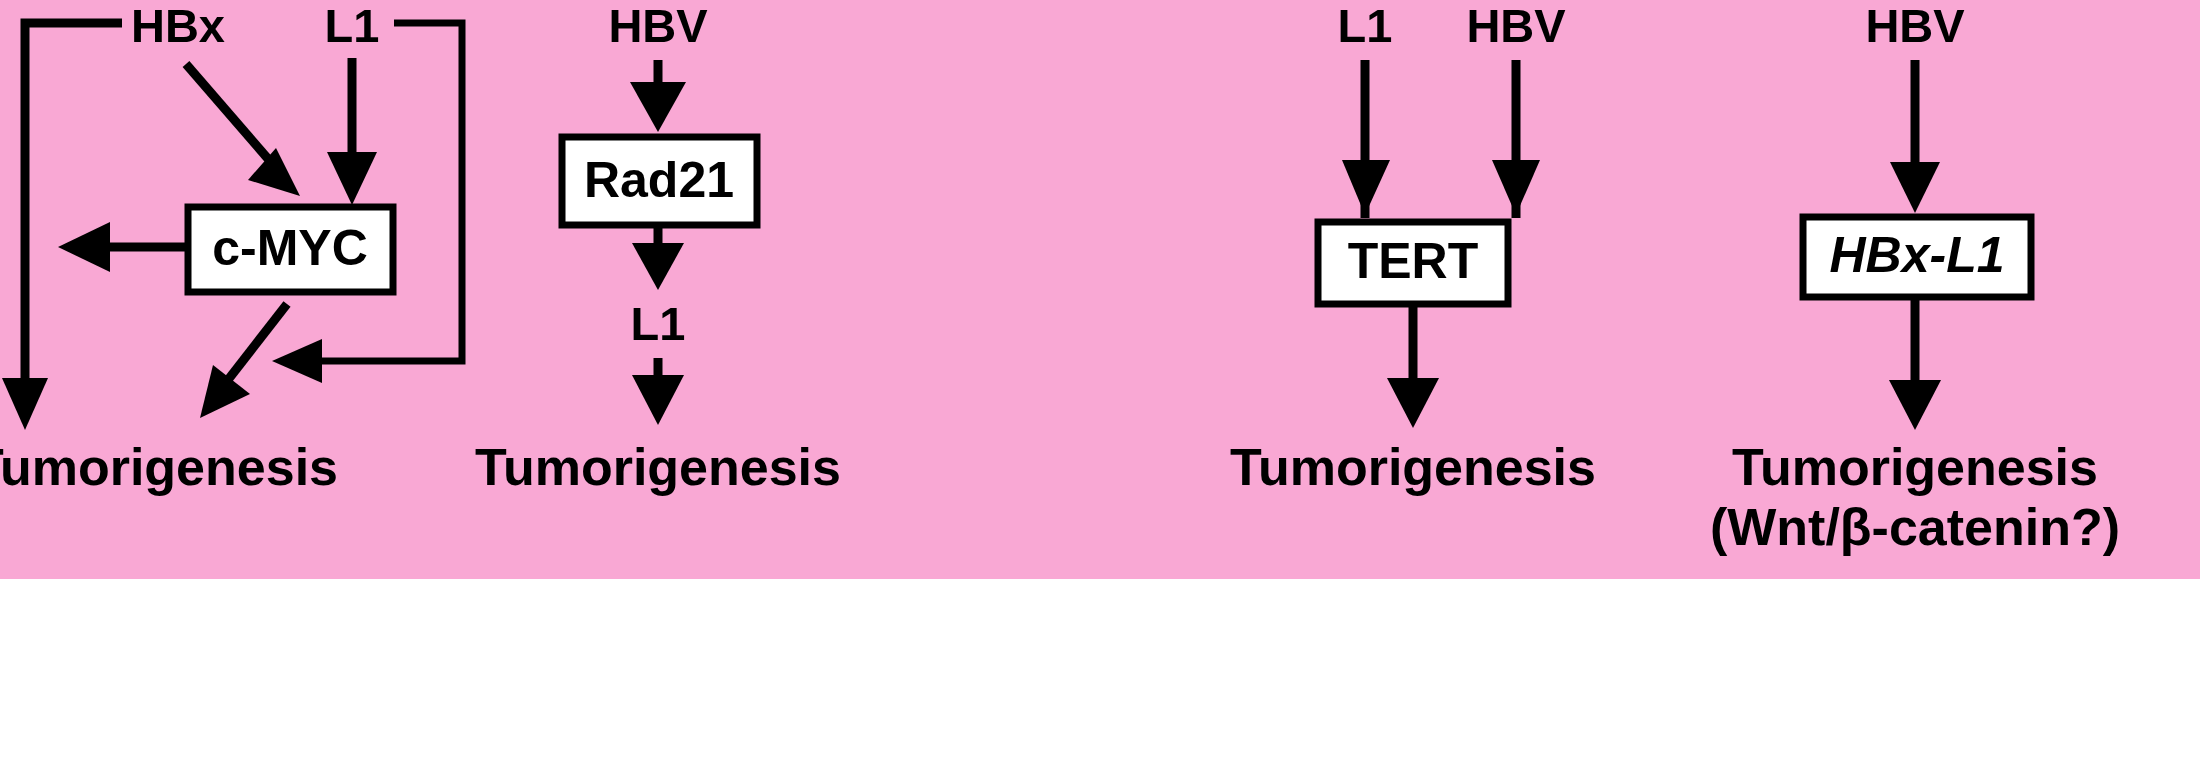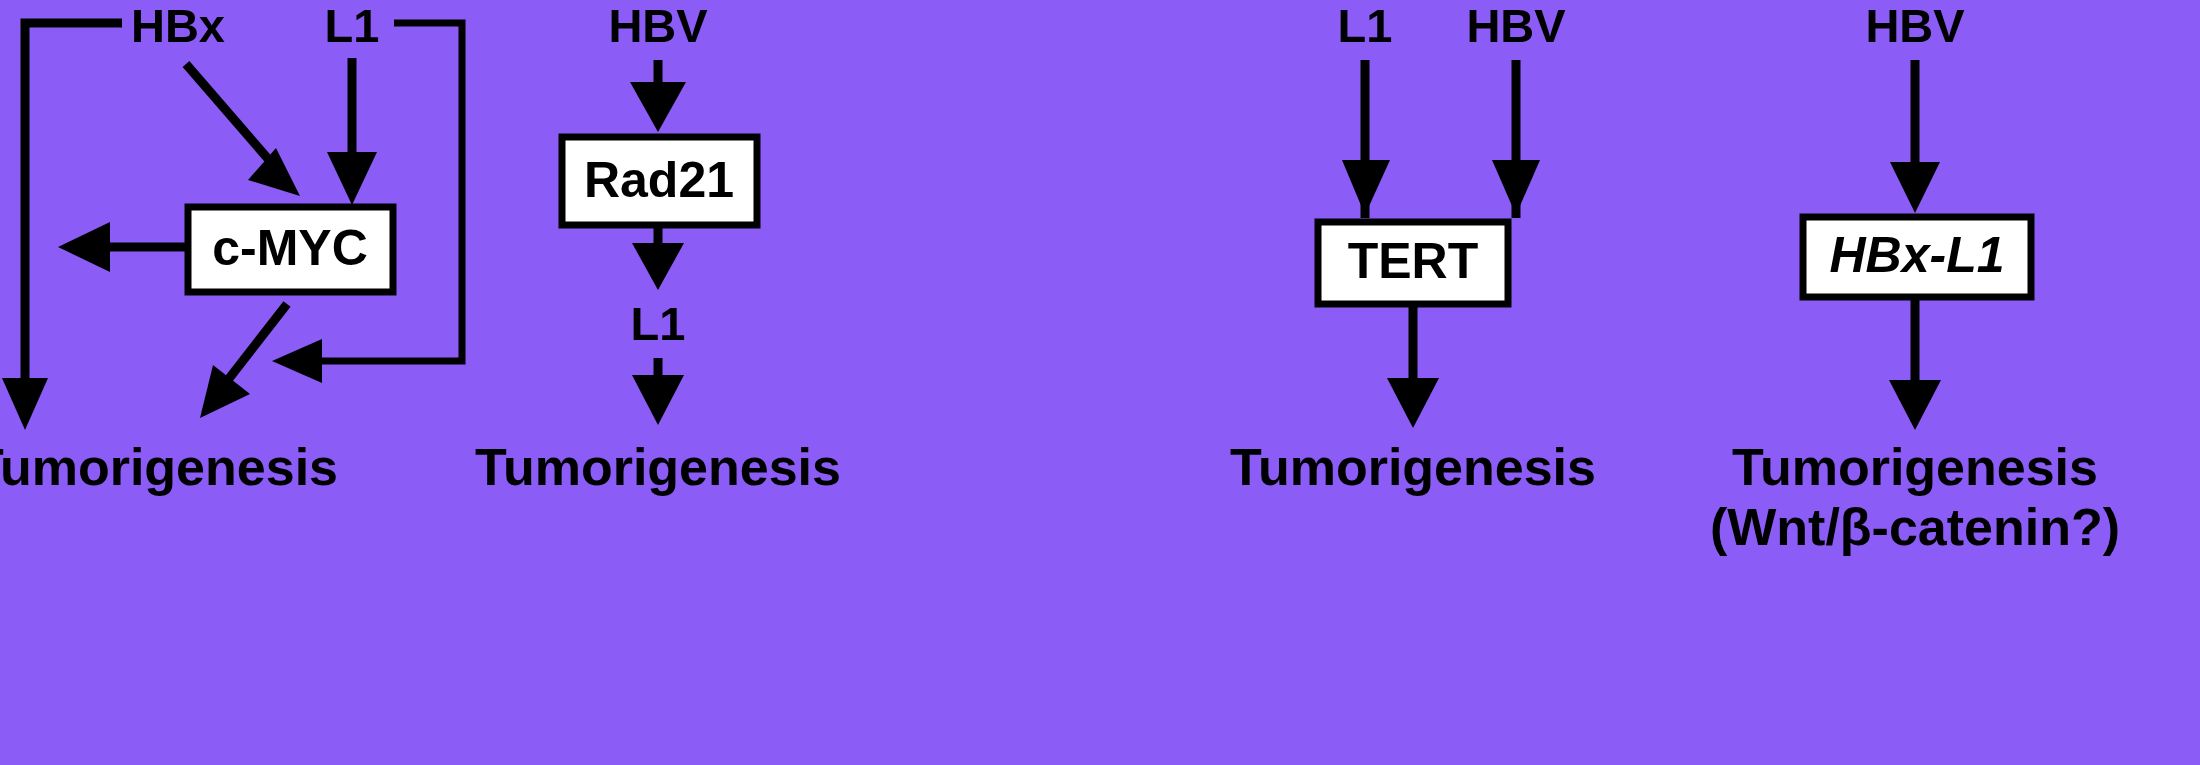--- a/index.html
+++ b/index.html
@@ -9,22 +9,22 @@
   }
   body {
     width: 2200px;
     height: 765px;
     font-family: "Liberation Sans", sans-serif;
     overflow: hidden;
   }
   #figure-root {
     position: relative;
     width: 2200px;
-    height: 765px;
-    background: #8b5cf6;
+    height: 579px;
+    background: #f9a8d4;
   }
   svg.diagram {
     position: absolute;
     top: 0;
     left: 0;
     width: 2200px;
     height: 765px;
     display: block;
   }
   .node-box {

